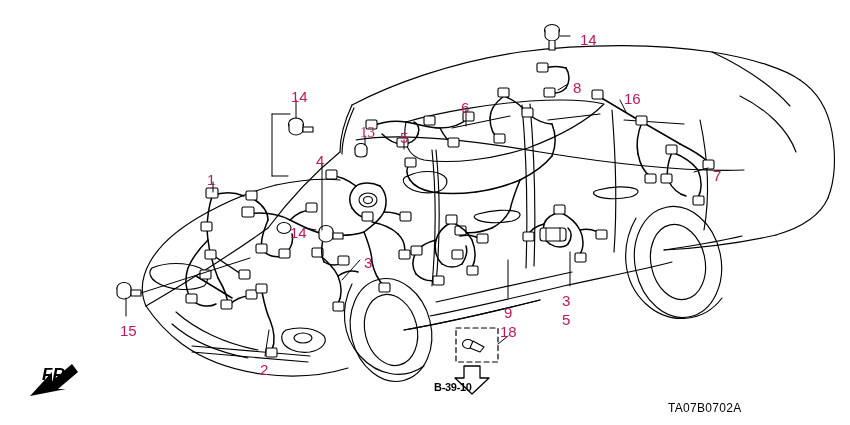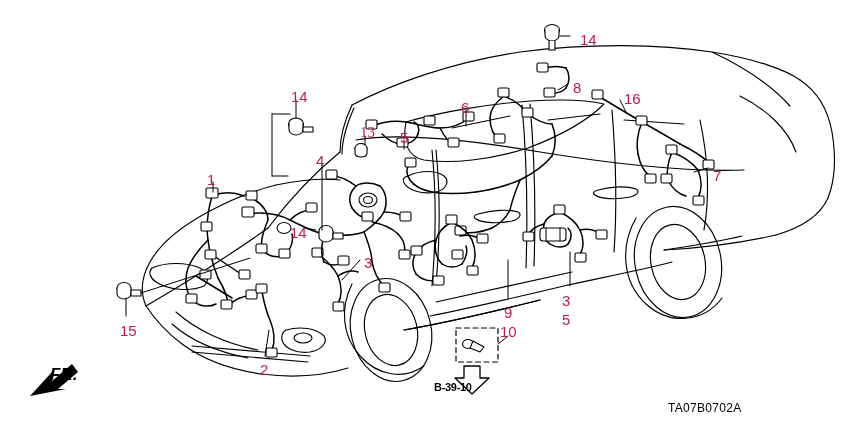--- a/index.html
+++ b/index.html
@@ -378,27 +378,27 @@
 
   <div class="lbl" style="left:207px;top:172px;">1</div>
   <div class="lbl" style="left:260px;top:362px;">2</div>
   <div class="lbl" style="left:364px;top:255px;">3</div>
   <div class="lbl" style="left:316px;top:153px;">4</div>
   <div class="lbl" style="left:400px;top:130px;">5</div>
   <div class="lbl" style="left:461px;top:100px;">6</div>
   <div class="lbl" style="left:713px;top:168px;">7</div>
   <div class="lbl" style="left:573px;top:80px;">8</div>
   <div class="lbl" style="left:504px;top:305px;">9</div>
-  <div class="lbl" style="left:500px;top:324px;">10</div>
+  <div class="lbl" style="left:500px;top:324px;">18</div>
   <div class="lbl" style="left:562px;top:293px;">3</div>
   <div class="lbl" style="left:562px;top:312px;">5</div>
   <div class="lbl" style="left:360px;top:125px;font-family:Liberation Serif, serif;">13</div>
   <div class="lbl" style="left:291px;top:89px;">14</div>
   <div class="lbl" style="left:580px;top:32px;">14</div>
   <div class="lbl" style="left:290px;top:225px;">14</div>
   <div class="lbl" style="left:120px;top:323px;">15</div>
   <div class="lbl" style="left:624px;top:91px;">16</div>
 
   <div class="ref" style="left:434px;top:381px;">B-39-10</div>
-  <div class="fr" style="left:50px;top:365px;">FR.</div>
+  <div class="fr" style="left:42px;top:365px;">FR.</div>
   <div class="pn" style="left:668px;top:390px;">TA07B0702A</div>
 
 </div>
 
 </body></html>

